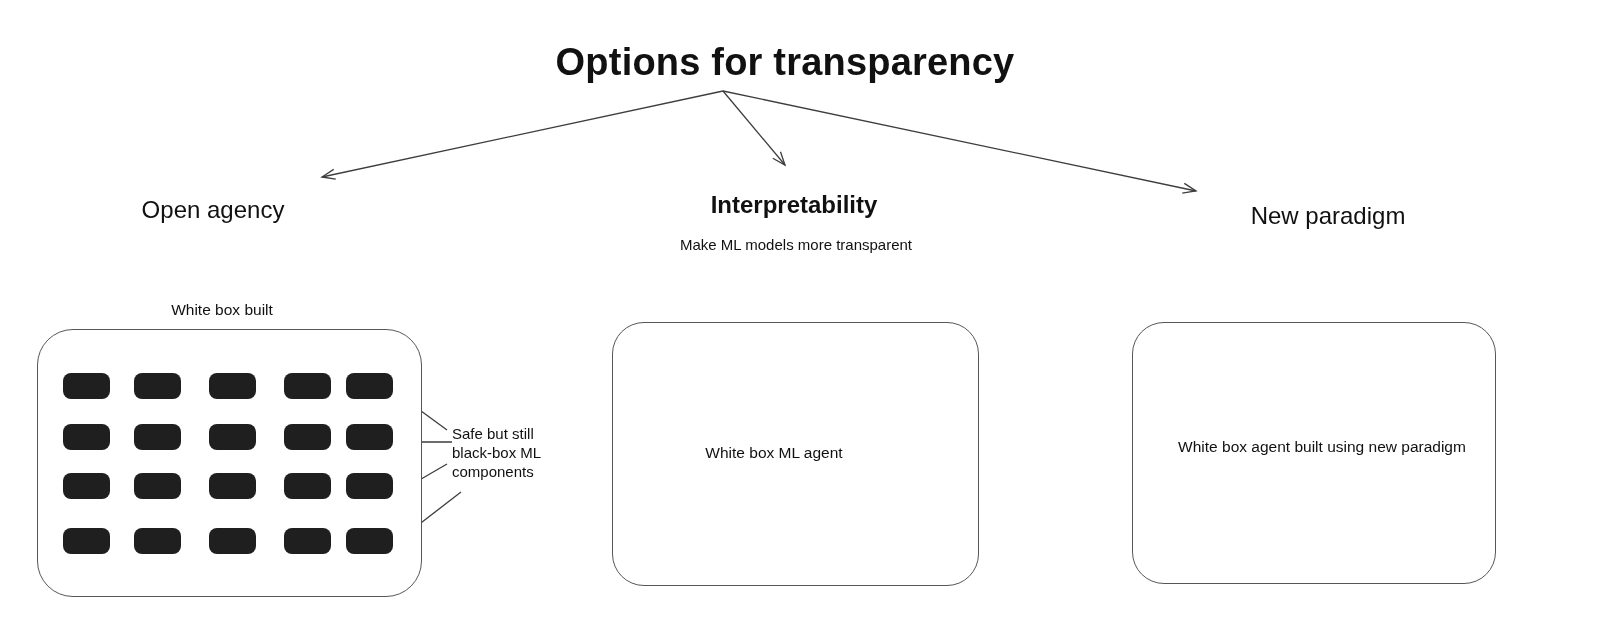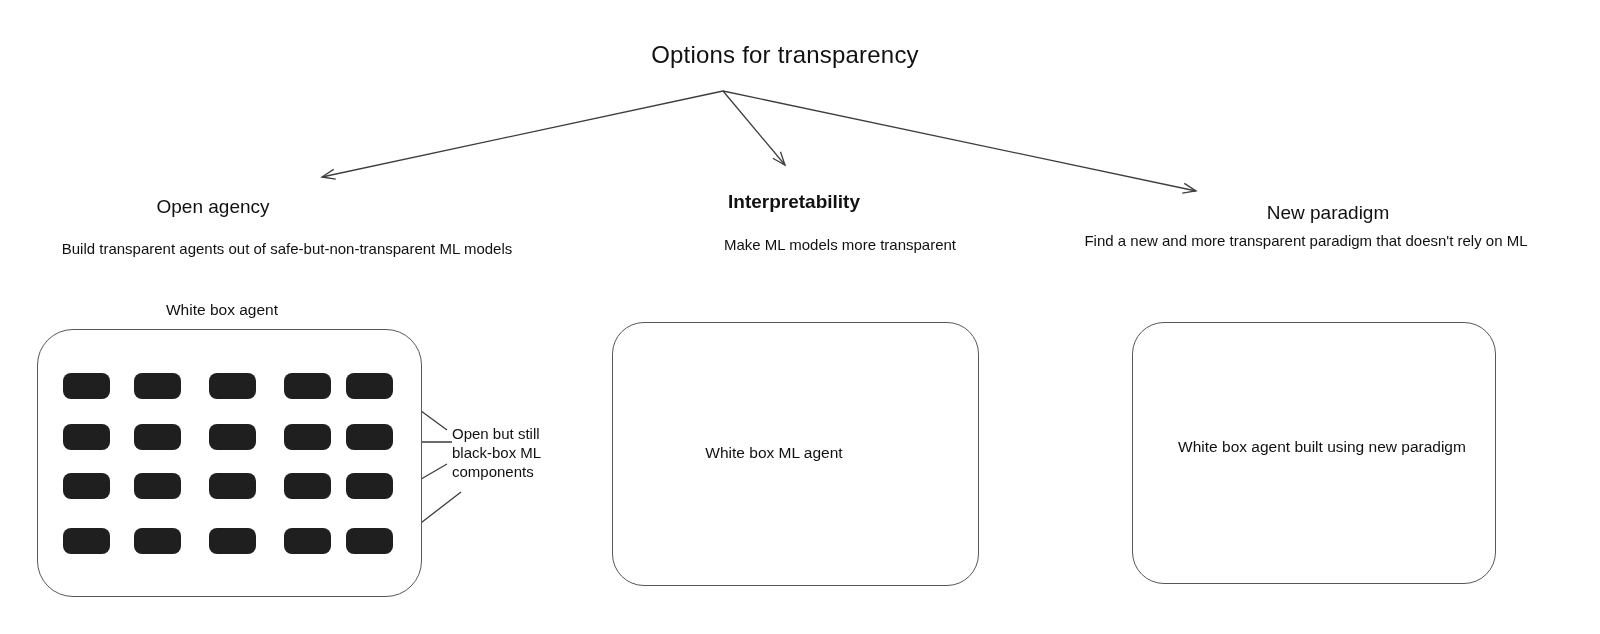--- a/index.html
+++ b/index.html
@@ -12,26 +12,26 @@
     width: 1600px;
     height: 634px;
     background: var(--bg, #ffffff);
     font-family: "Liberation Sans", sans-serif;
     color: var(--text, #111111);
     overflow: hidden;
   }
   .abs { position: absolute; }
   .centered { transform: translateX(-50%); white-space: nowrap; }
   .title {
-    font-size: 24px;
-    font-weight: 400;
+    font-size: 38px;
+    font-weight: 700;
     letter-spacing: 0.2px;
   }
   .heading {
-    font-size: 19px;
+    font-size: 24px;
     font-weight: 400;
   }
   .desc {
     font-size: 15px;
     font-weight: 400;
   }
   .small-label {
     font-size: 15.5px;
     font-weight: 400;
   }
@@ -82,25 +82,23 @@
       <line x1="447" y1="464" x2="404" y2="489" stroke="currentColor" stroke-width="1.3" marker-end="url(#arrowhead)"></line>
       <line x1="461" y1="492" x2="404" y2="536" stroke="currentColor" stroke-width="1.3" marker-end="url(#arrowhead)"></line>
     </svg>
 
   <div class="abs centered title" style="left:785px; top:41px;">Options for transparency</div>
 
   <div class="abs centered heading" style="left:213px; top:196px;">Open agency</div>
   <div class="abs centered heading" style="left:794px; top:191px;font-weight:bold;">Interpretability</div>
   <div class="abs centered heading" style="left:1328px; top:202px;">New paradigm</div>
 
-  <div class="abs centered desc" style="left:287px; top:240px;">Build transparent agents out of safe-but-non-transparent ML models</div>
-  <div class="abs centered desc" style="left:796px; top:236px;margin-left:44px;">Make ML models more transparent</div>
-  <div class="abs centered desc" style="left:1306px; top:232px;">Find a new and more transparent paradigm that doesn't rely on ML</div>
+  <div class="abs centered desc" style="left:796px; top:236px;">Make ML models more transparent</div>
 
-  <div class="abs centered small-label" style="left:222px; top:301px;">White box agent</div>
+  <div class="abs centered small-label" style="left:222px; top:301px;">White box built</div>
   <div class="round-box" style="left:37px; top:329px; width:385px; height:268px; border-radius:36px;">
     <div id="component-grid">
         <div class="component-block" style="left: 25px; top: 43px;"></div>
         <div class="component-block" style="left: 96px; top: 43px;"></div>
         <div class="component-block" style="left: 171px; top: 43px;"></div>
         <div class="component-block" style="left: 246px; top: 43px;"></div>
         <div class="component-block" style="left: 308px; top: 43px;"></div>
         <div class="component-block" style="left: 25px; top: 94px;"></div>
         <div class="component-block" style="left: 96px; top: 94px;"></div>
         <div class="component-block" style="left: 171px; top: 94px;"></div>
@@ -112,21 +110,21 @@
         <div class="component-block" style="left: 246px; top: 143px;"></div>
         <div class="component-block" style="left: 308px; top: 143px;"></div>
         <div class="component-block" style="left: 25px; top: 198px;"></div>
         <div class="component-block" style="left: 96px; top: 198px;"></div>
         <div class="component-block" style="left: 171px; top: 198px;"></div>
         <div class="component-block" style="left: 246px; top: 198px;"></div>
         <div class="component-block" style="left: 308px; top: 198px;"></div>
       </div>
   </div>
 
-  <div class="abs annotation" style="left:452px; top:424px;">Open but still
+  <div class="abs annotation" style="left:452px; top:424px;">Safe but still
 black-box ML
 components</div>
 
   <div class="round-box" style="left:612px; top:322px; width:367px; height:264px;"></div>
   <div class="abs centered small-label" style="left:774px; top:444px;">White box ML agent</div>
 
   <div class="round-box" style="left:1132px; top:322px; width:364px; height:262px;"></div>
   <div class="abs centered small-label" style="left:1322px; top:438px;">White box agent built using new paradigm</div>
 
 </div>

